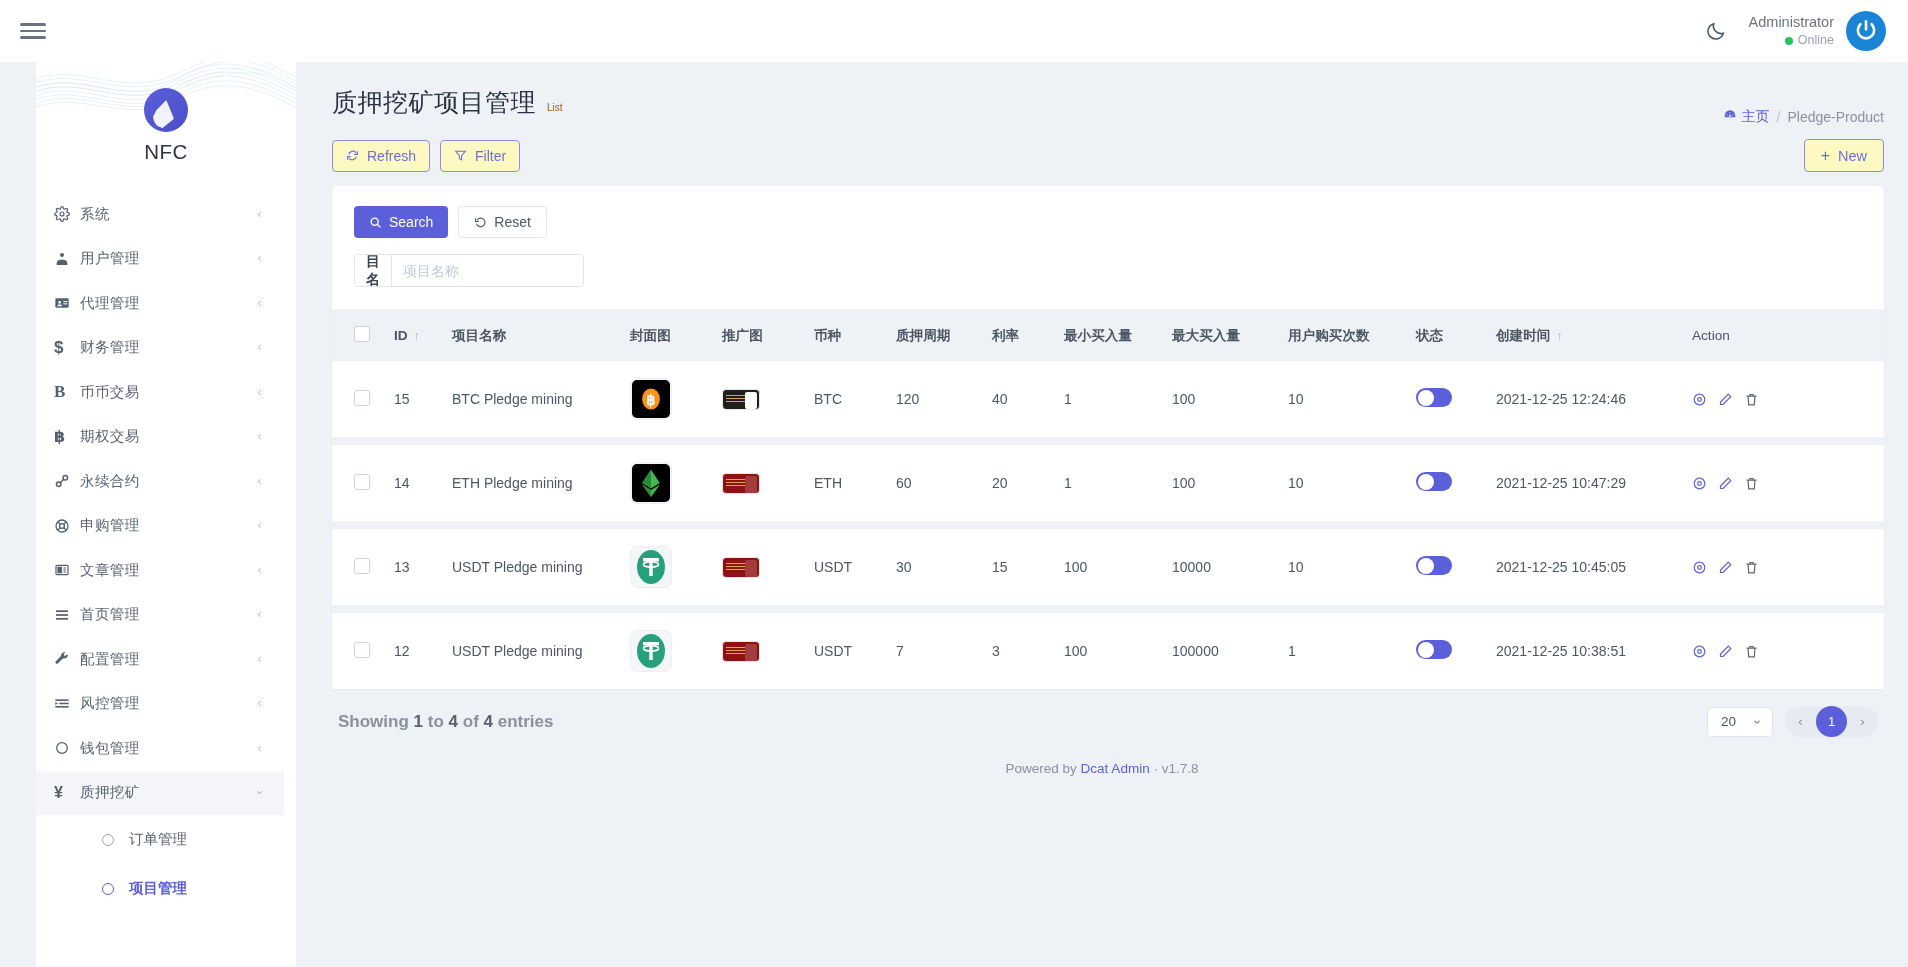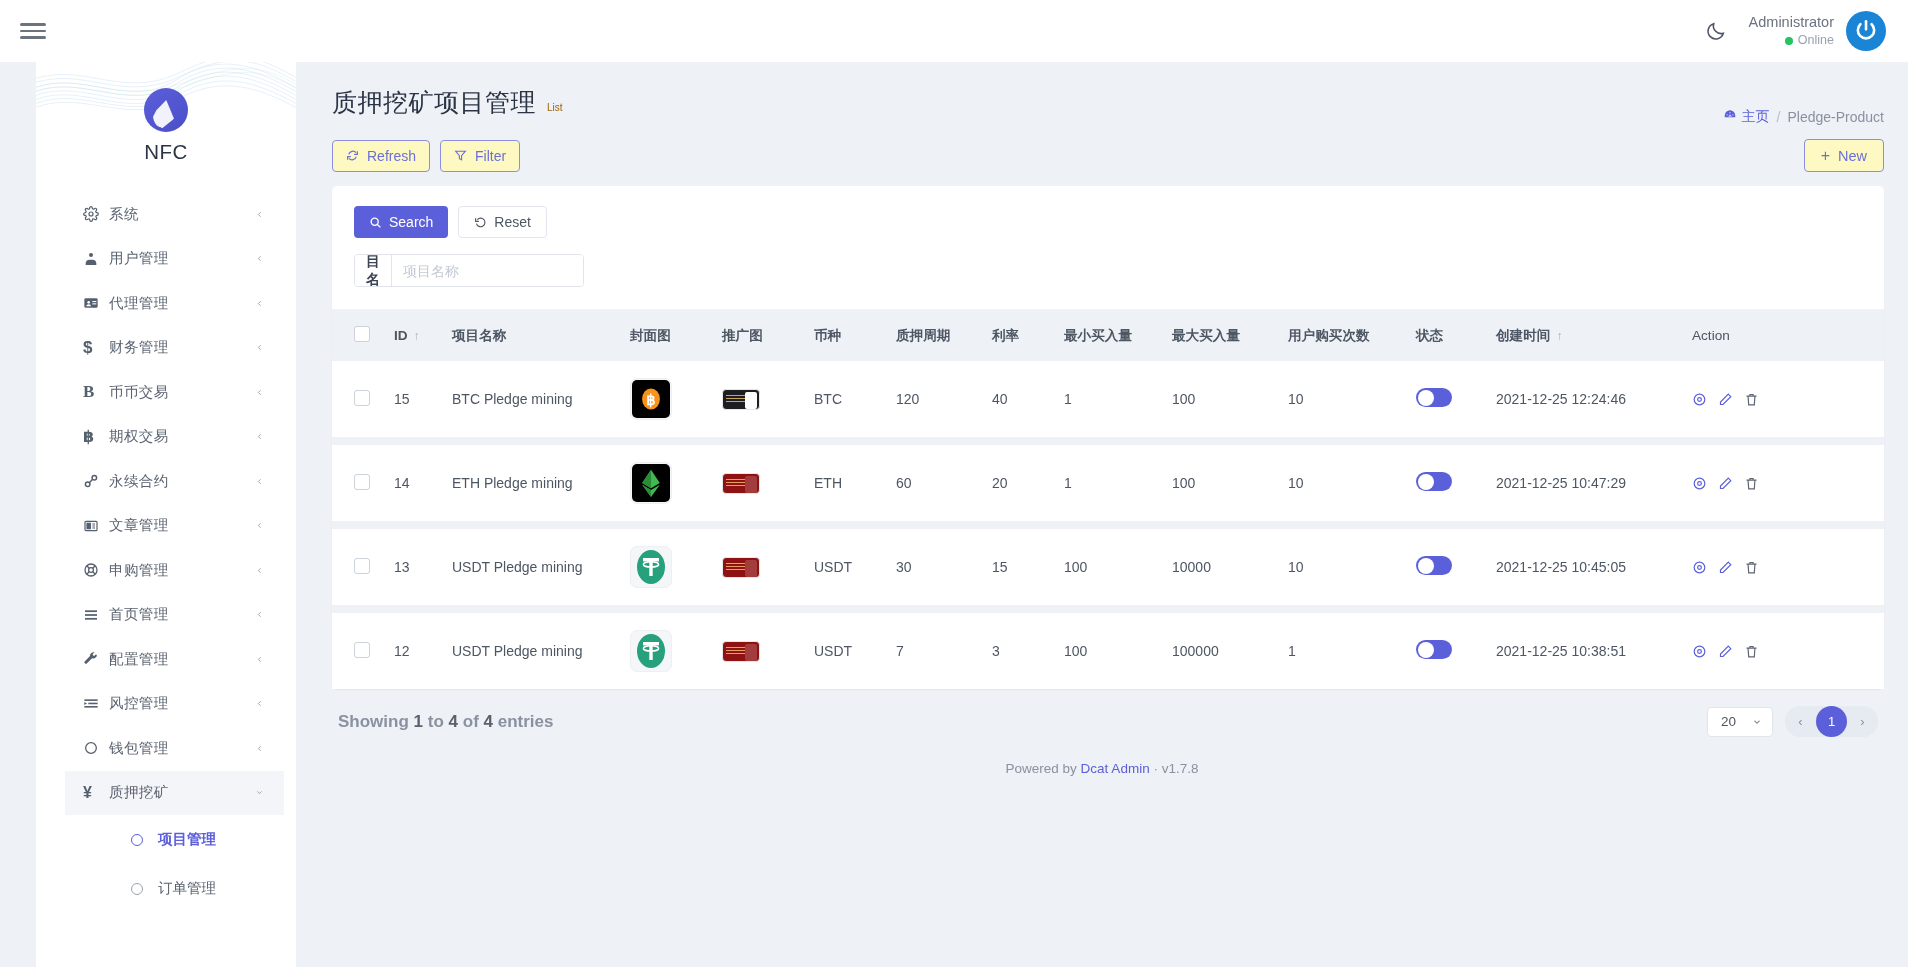--- a/index.html
+++ b/index.html
@@ -46,21 +46,21 @@
     background: linear-gradient(140deg,#5b5fd9 0%,#4a4fc9 100%);
     position: relative; z-index: 2; overflow: hidden; }
   .brand-logo::after {
     content: ""; position: absolute; left: 9px; top: 12px; width: 22px; height: 28px;
     background: #fff; border-radius: 0 70% 40% 60%; transform: rotate(18deg); opacity: .92;
     clip-path: polygon(40% 0, 100% 55%, 62% 100%, 0 100%, 12% 46%);
   }
   .brand-name { font-size: 20.5px; font-weight: normal; color: #2b3445;
     margin-top: 8px; letter-spacing: .5px; z-index: 2; }
 
-  .menu { padding: 2px 12px 0 0; margin-left: 29px; }
+  .menu { padding: 2px 12px 0 0; }
   .menu-item {
     display: flex; align-items: center; height: 44.5px; padding: 0 19px 0 18px;
     cursor: pointer; color: #5a6270; font-size: 14.5px; position: relative;
   }
   .menu-item.expanded { background: #f4f5f8; }
   .mi-icon { width: 26px; min-width: 26px; display: flex; align-items: center;
     justify-content: flex-start; color: #55606e; font-size: 15px; }
   .mi-icon svg { width: 16px; height: 16px; }
   .mi-label { flex: 1; letter-spacing: .4px; }
   .mi-arrow { color: #9aa3ae; width: 10px; display: flex; align-items: center; }
@@ -317,43 +317,43 @@
       <span class="mi-label">永续合约</span>
       <span class="mi-arrow">
           <svg viewBox="0 0 24 24" fill="none" stroke="currentColor" stroke-width="2.6">
             <polyline points="15 18 9 12 15 6"></polyline>
           </svg>
         </span>
     </div>
 
     <div class="menu-item">
       <span class="mi-icon">
+        <svg viewBox="0 0 24 24" fill="none" stroke="currentColor" stroke-width="1.9">
+            <circle cx="12" cy="12" r="9"></circle>
+            <circle cx="12" cy="12" r="3.6"></circle>
+            <path d="M5.6 5.6l3.8 3.8M14.6 14.6l3.8 3.8M18.4 5.6l-3.8 3.8M9.4 14.6l-3.8 3.8"></path>
+          </svg>
+      </span>
+      <span class="mi-label">申购管理</span>
+      <span class="mi-arrow">
+          <svg viewBox="0 0 24 24" fill="none" stroke="currentColor" stroke-width="2.6">
+            <polyline points="15 18 9 12 15 6"></polyline>
+          </svg>
+        </span>
+    </div>
+
+    <div class="menu-item">
+      <span class="mi-icon">
         <svg viewBox="0 0 24 24" fill="none" stroke="currentColor" stroke-width="1.8">
             <rect x="3" y="5" width="18" height="14" rx="1.5"></rect>
             <rect x="6" y="8" width="5" height="8" fill="currentColor"></rect>
             <path d="M14 9h4M14 12h4M14 15h4"></path>
           </svg>
       </span>
       <span class="mi-label">文章管理</span>
-      <span class="mi-arrow">
-          <svg viewBox="0 0 24 24" fill="none" stroke="currentColor" stroke-width="2.6">
-            <polyline points="15 18 9 12 15 6"></polyline>
-          </svg>
-        </span>
-    </div>
-
-    <div class="menu-item">
-      <span class="mi-icon">
-        <svg viewBox="0 0 24 24" fill="none" stroke="currentColor" stroke-width="1.9">
-            <circle cx="12" cy="12" r="9"></circle>
-            <circle cx="12" cy="12" r="3.6"></circle>
-            <path d="M5.6 5.6l3.8 3.8M14.6 14.6l3.8 3.8M18.4 5.6l-3.8 3.8M9.4 14.6l-3.8 3.8"></path>
-          </svg>
-      </span>
-      <span class="mi-label">申购管理</span>
       <span class="mi-arrow">
           <svg viewBox="0 0 24 24" fill="none" stroke="currentColor" stroke-width="2.6">
             <polyline points="15 18 9 12 15 6"></polyline>
           </svg>
         </span>
     </div>
 
     <div class="menu-item">
       <span class="mi-icon">
         <svg viewBox="0 0 24 24" fill="currentColor">
@@ -418,27 +418,27 @@
     <div class="menu-item expanded">
       <span class="mi-icon" style="font-size:16px;font-weight:bold;">¥</span>
       <span class="mi-label">质押挖矿</span>
       <span class="mi-arrow">
           <svg viewBox="0 0 24 24" fill="none" stroke="currentColor" stroke-width="2.6">
             <polyline points="6 9 12 15 18 9"></polyline>
           </svg>
         </span>
     </div>
 
+    <div class="submenu-item">
+      <span class="circ"></span>
+      <span>订单管理</span>
+    </div>
     <div class="submenu-item active">
       <span class="circ"></span>
       <span>项目管理</span>
-    </div>
-    <div class="submenu-item">
-      <span class="circ"></span>
-      <span>订单管理</span>
     </div>
 
   </div>
 </div>
 
 <div class="content">
 
   <div class="page-head">
     <div class="page-title-row">
       <div class="page-title">质押挖矿项目管理</div>

